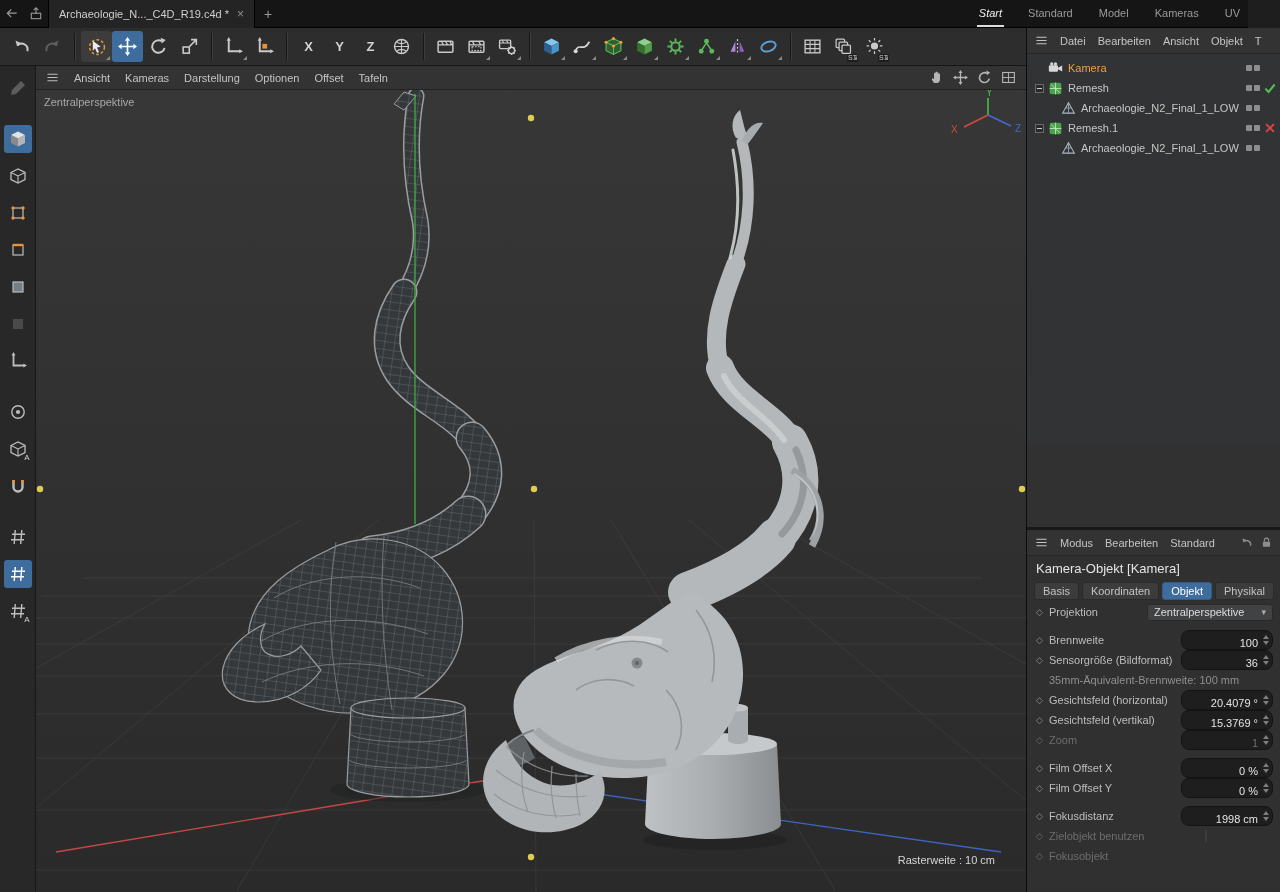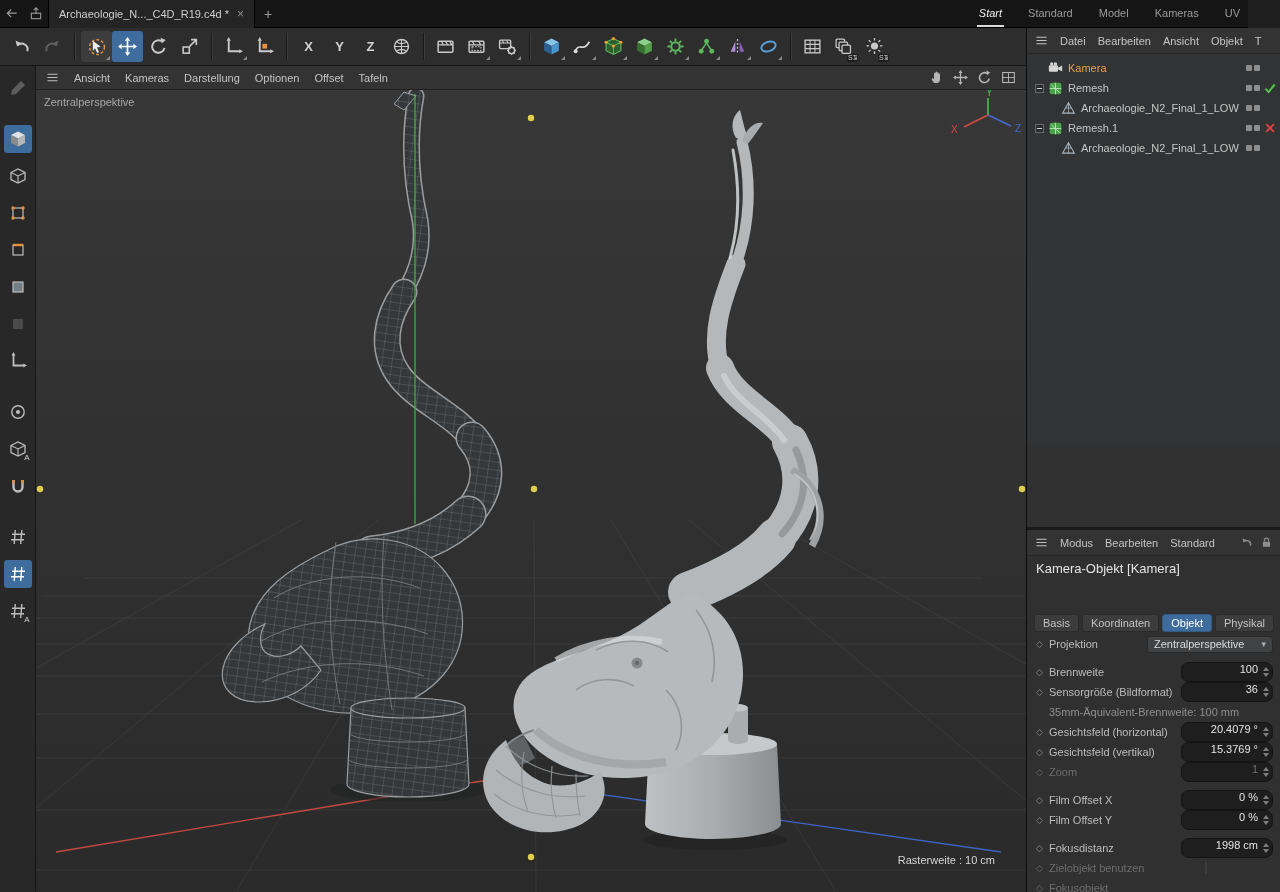--- a/index.html
+++ b/index.html
@@ -69,31 +69,31 @@
   .dotpair i{width:6px;height:6px;background:#8d8d8d;border-radius:1px;display:block;}
   .state-ic{width:14px;height:14px;}
   .state-spacer{width:14px;}
 
   .splitter{position:absolute;left:0;top:499px;width:254px;height:3px;background:#191919;}
 
   .am{position:absolute;left:0;top:502px;width:254px;height:362px;background:#303030;}
   .am-menu .right-ics{margin-left:auto;display:flex;gap:7px;color:#8d8d8d;}
   .am-menu .right-ics svg{width:13px;height:13px;}
   .am-title{height:24px;display:flex;align-items:center;padding:0 9px;color:#e4e4e4;font-size:13px;}
-  .am-tabs{height:22px;display:flex;align-items:center;gap:3px;padding:0 7px;overflow:hidden;margin-top:32px;}
+  .am-tabs{height:22px;display:flex;align-items:center;gap:3px;padding:0 7px;overflow:hidden;}
   .am-tab{background:#3c3c3c;border:1px solid #2a2a2a;border-radius:3px;padding:2px 8px;color:#c2c2c2;white-space:nowrap;}
   .am-tab.active{background:#3e6c9c;border-color:#315a85;color:#fff;}
   .am-section{height:22px;display:flex;align-items:center;padding:0 9px;color:#e8e8e8;font-weight:bold;}
   .prop-row{height:20px;display:flex;align-items:center;padding:0 8px 0 9px;}
   .prop-row.gap{margin-top:8px;}
   .keydot{width:13px;color:#8e8e8e;font-size:9px;flex:none;}
   .prop-label{color:#bdbdbd;white-space:nowrap;}
   .prop-row.disabled .prop-label,.prop-row.disabled .keydot{color:#6d6d6d;}
   .valwrap{margin-left:auto;}
-  .numbox{width:92px;height:20px;background:#1e1e1e;border:1px solid #141414;border-radius:8px;position:relative;display:flex;align-items:flex-start;justify-content:flex-end;padding-right:14px;color:#e3e3e3;}
+  .numbox{width:92px;height:20px;background:#1e1e1e;border:1px solid #141414;border-radius:8px;position:relative;display:flex;align-items:flex-end;justify-content:flex-end;padding-right:14px;color:#e3e3e3;}
   .prop-row.disabled .numbox{color:#6f6f6f;}
   .numbox .spin{position:absolute;right:2px;top:1px;bottom:1px;width:9px;display:flex;flex-direction:column;align-items:center;justify-content:center;gap:2px;}
   .numbox .spin i{display:block;width:0;height:0;}
   .numbox .spin .up{border-left:3px solid transparent;border-right:3px solid transparent;border-bottom:4px solid #7d7d7d;}
   .numbox .spin .dn{border-left:3px solid transparent;border-right:3px solid transparent;border-top:4px solid #7d7d7d;}
   .dropdown{width:126px;height:17px;background:#414244;border:1px solid #2a2a2a;border-radius:3px;display:flex;align-items:center;padding:0 6px;color:#dcdcdc;}
   .dropdown .caret{margin-left:auto;color:#aeaeae;font-size:9px;}
   .staticline{color:#8f8f8f;padding-left:13px;}
   .checkbox{width:13px;height:13px;background:#1e1e1e;border:1px solid #3c3c3c;border-radius:2px;margin-right:66px;}
 </style>

